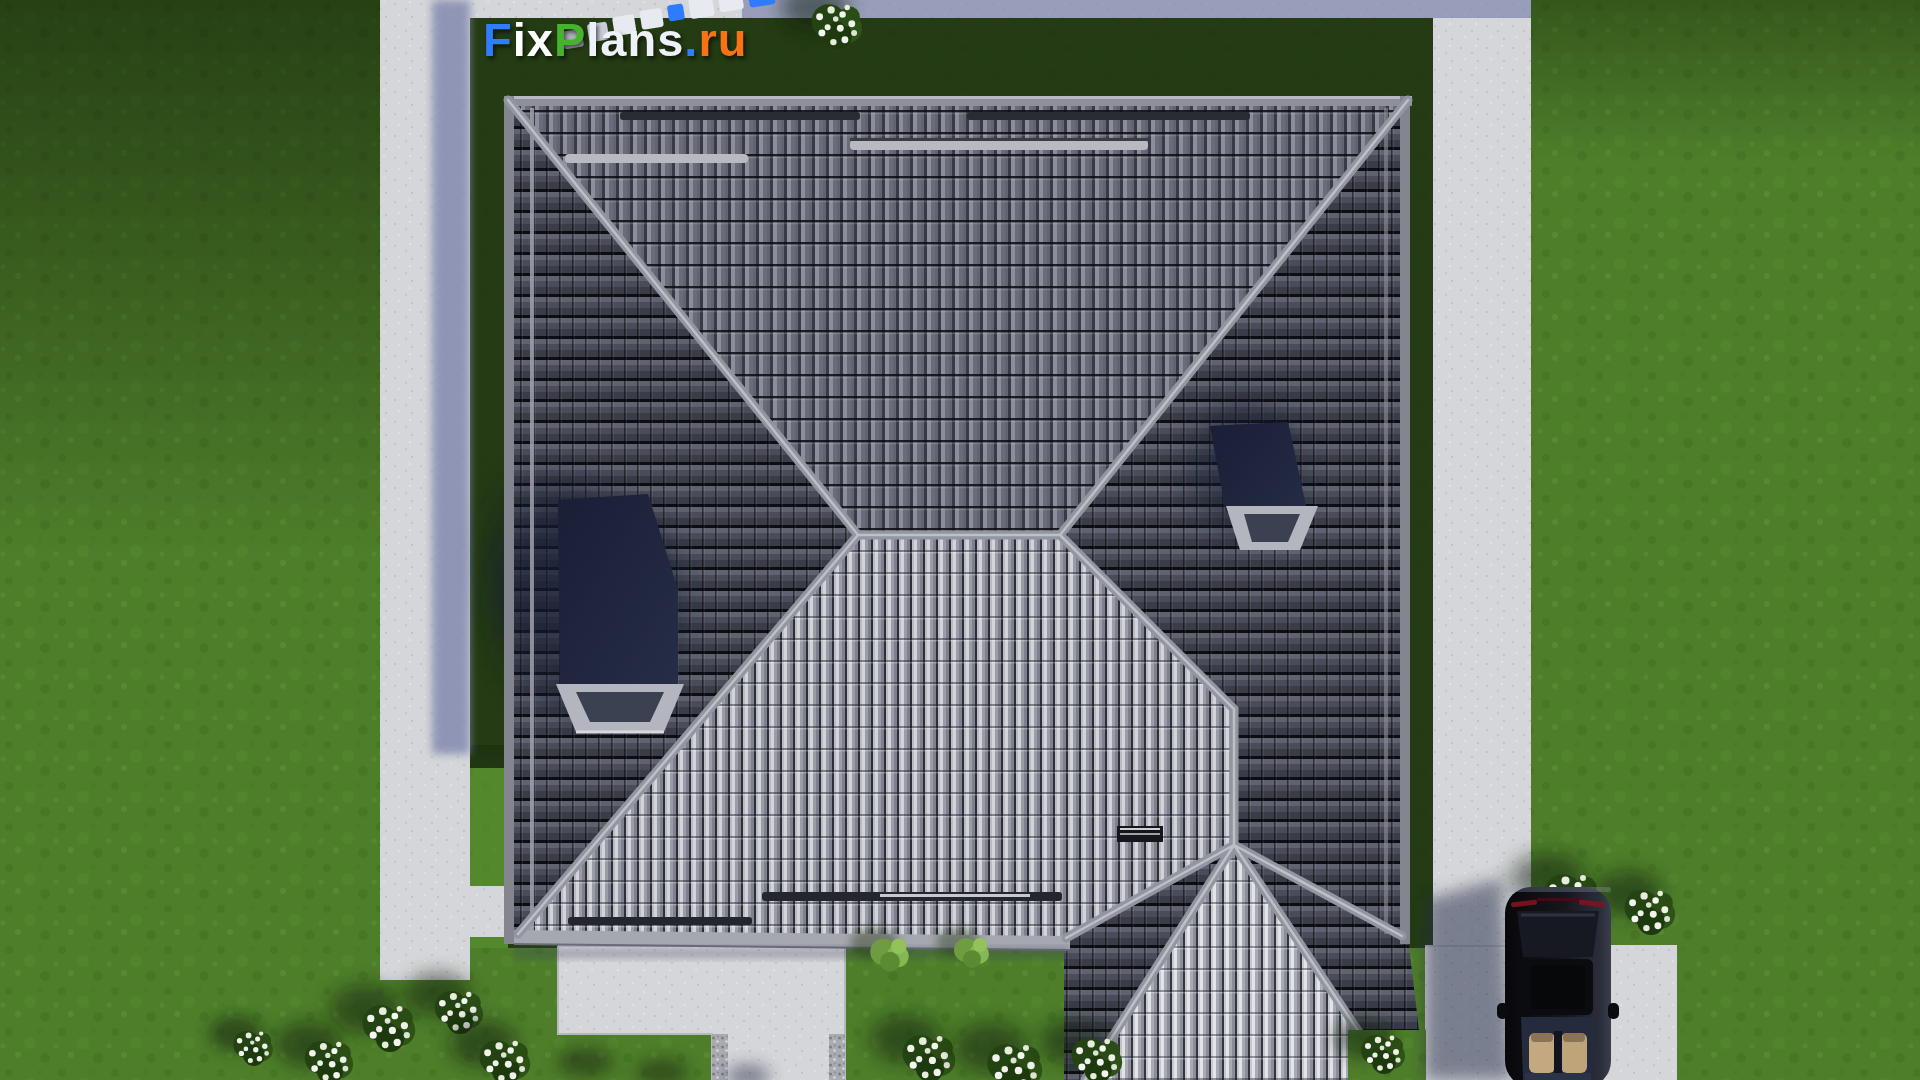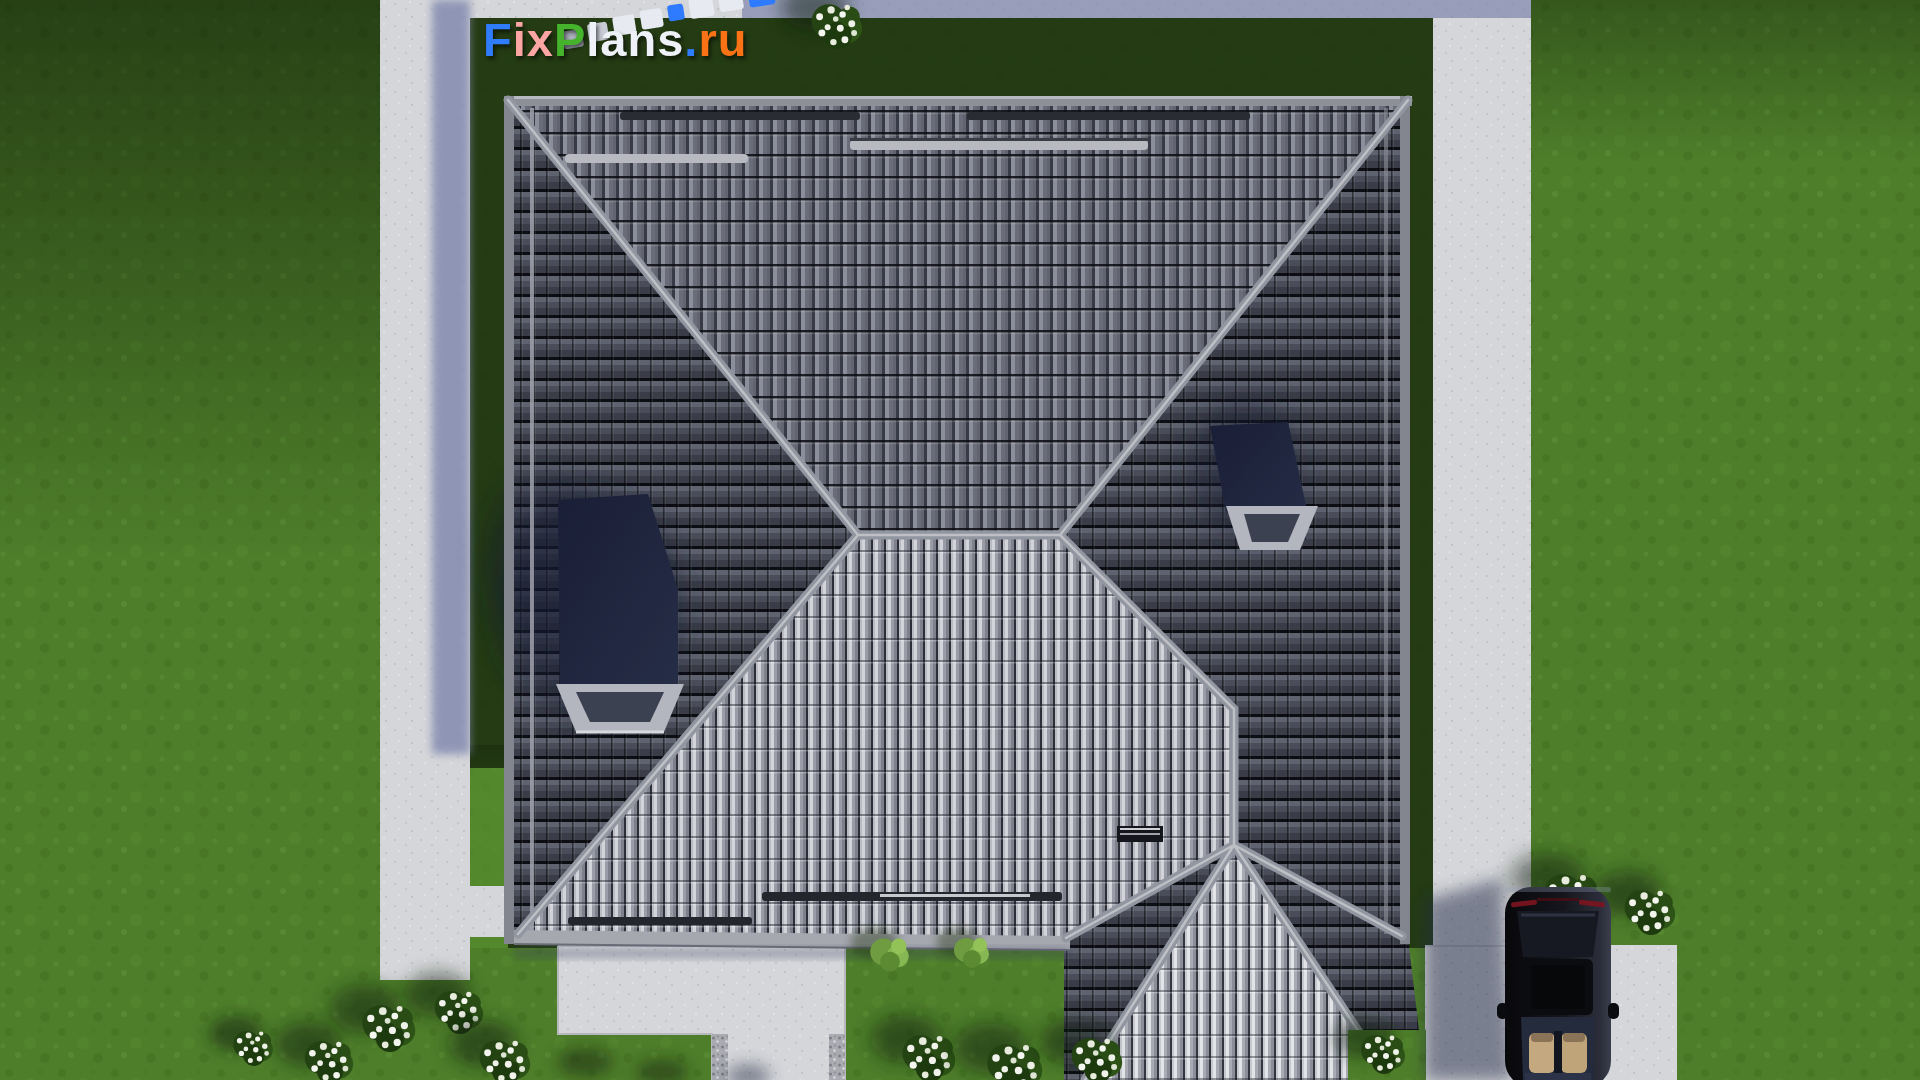--- a/index.html
+++ b/index.html
@@ -293,14 +293,14 @@
   <rect x="612" y="10" width="22" height="19" rx="3" fill="#e8eaf1"></rect>
   <rect x="640" y="8" width="22" height="19" rx="3" fill="#e8eaf1"></rect>
   <rect x="668" y="7" width="16" height="16" rx="3" fill="#2e7bff"></rect>
   <rect x="690" y="4" width="24" height="20" rx="3" fill="#e8eaf1"></rect>
   <rect x="720" y="2" width="24" height="20" rx="3" fill="#e8eaf1"></rect>
   <rect x="750" y="0" width="26" height="22" rx="3" fill="#2e7bff"></rect>
 </g>
 </svg>
 
 
-<div class="logo"><span style="color: rgb(47, 125, 252);">F</span><span style="color: #fca5a5;">ix</span><span style="color: rgb(70, 179, 44);">P</span><span style="color: rgb(238, 241, 247); text-align: right;">lans</span><span style="color: rgb(47, 125, 252);">.</span><span style="color: #f97316;">ru</span></div>
+<div class="logo"><span style="color: rgb(47, 125, 252);">F</span><span style="color: #ffffff;">ix</span><span style="color: rgb(70, 179, 44);">P</span><span style="color: rgb(238, 241, 247); text-align: right;">lans</span><span style="color: rgb(47, 125, 252);">.</span><span style="color: #f97316;">ru</span></div>
 </div>
 
 </body></html>

